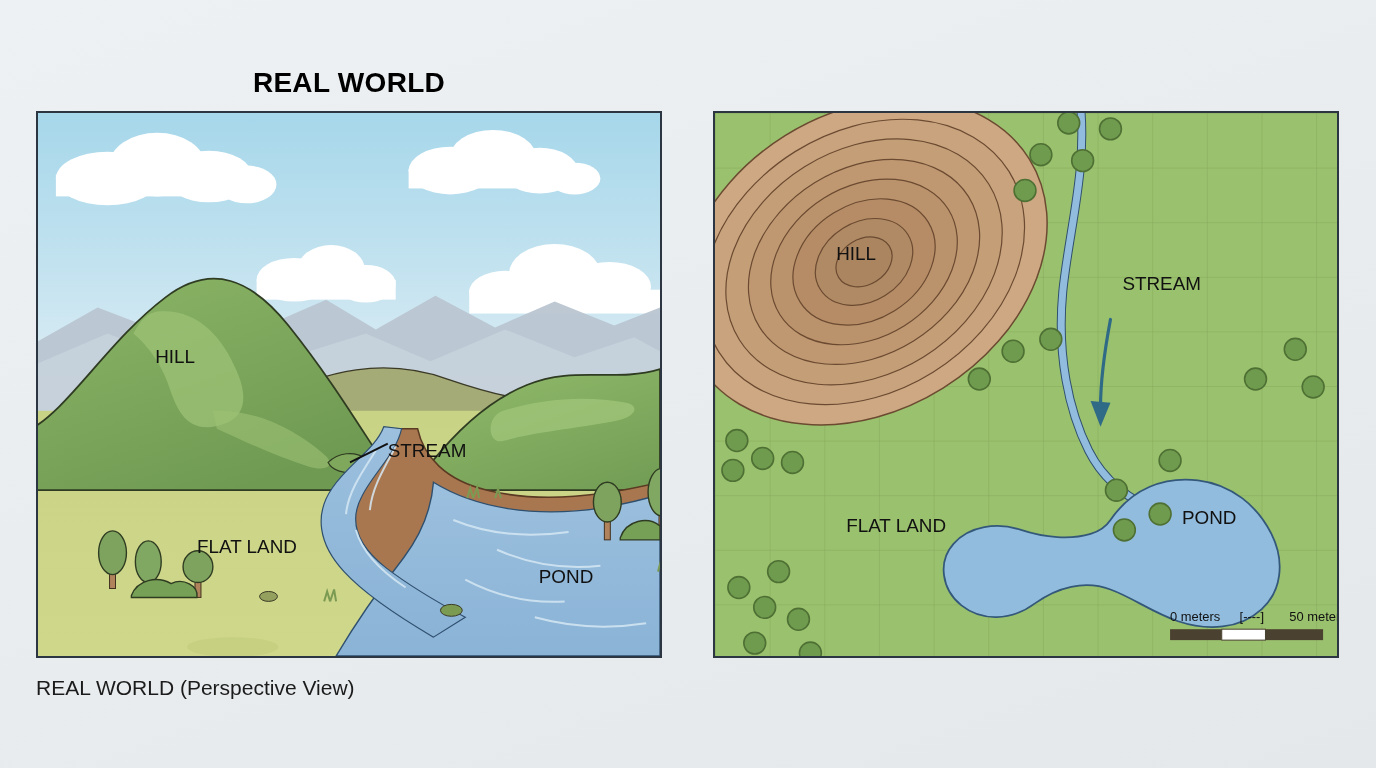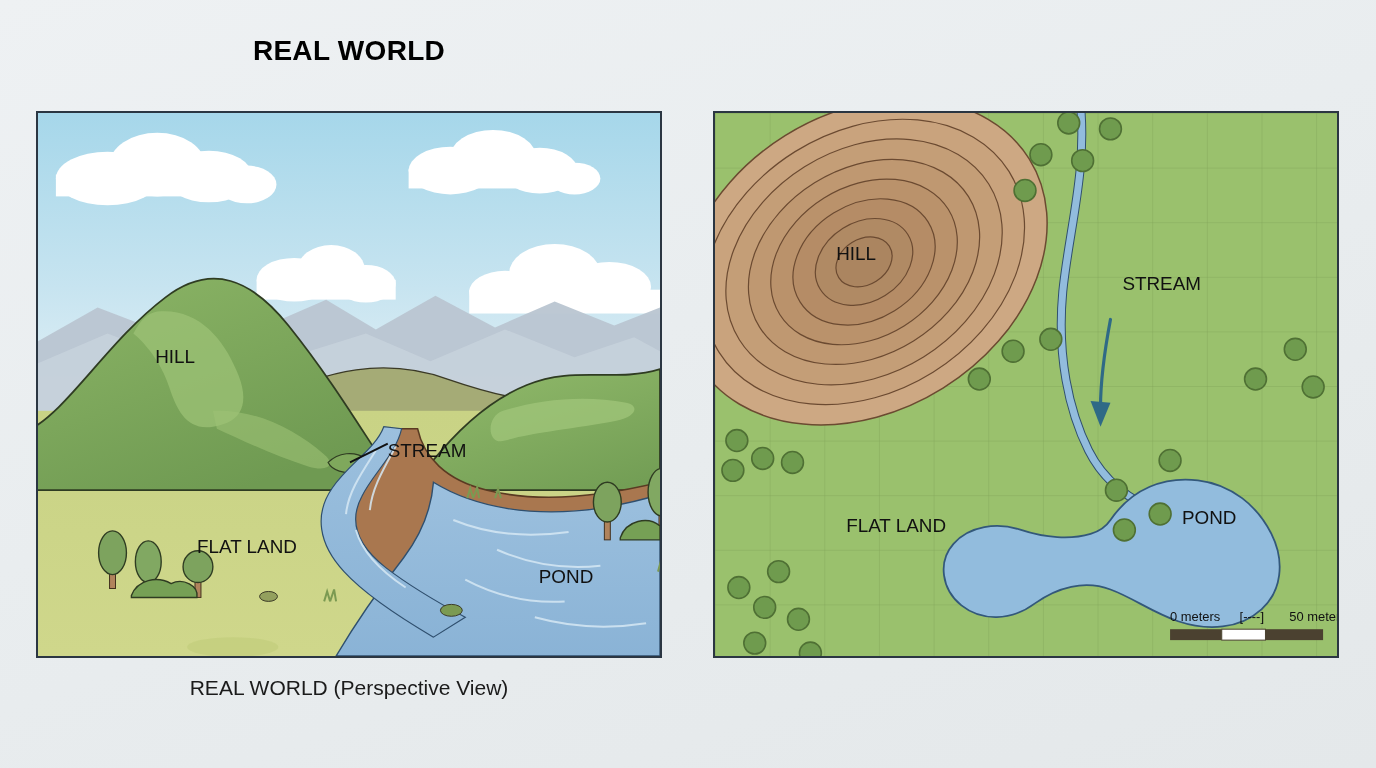--- a/index.html
+++ b/index.html
@@ -18,41 +18,42 @@
   .stage {
     position: absolute;
     inset: 0;
   }
 
   
   .panel-heading {
     position: absolute;
     text-align: center;
     color: #000000;
+    margin-top: 32px;
   }
   .panel-heading .title {
     font-size: 28px;
     font-weight: bold;
     letter-spacing: 0.3px;
     line-height: 1.05;
   }
   .panel-heading .subtitle {
     font-size: 19px;
     font-weight: normal;
     line-height: 1.05;
     margin-top: 7px;
   }
 
   #heading-left  { left: 36px;  top: 36px; width: 626px; }
   #heading-right { left: 713px; top: 36px; width: 626px; }
 
   
   .panel-caption {
     position: absolute;
-    text-align: center;
+    text-align: left;
     font-size: 21px;
     color: #1b1b1b;
   }
   #caption-left  { left: 36px;  top: 676px; width: 626px; }
   #caption-right { left: 713px; top: 676px; width: 626px; }
 
   
   .panel {
     position: absolute;
     border: 2px solid #2b3642;

